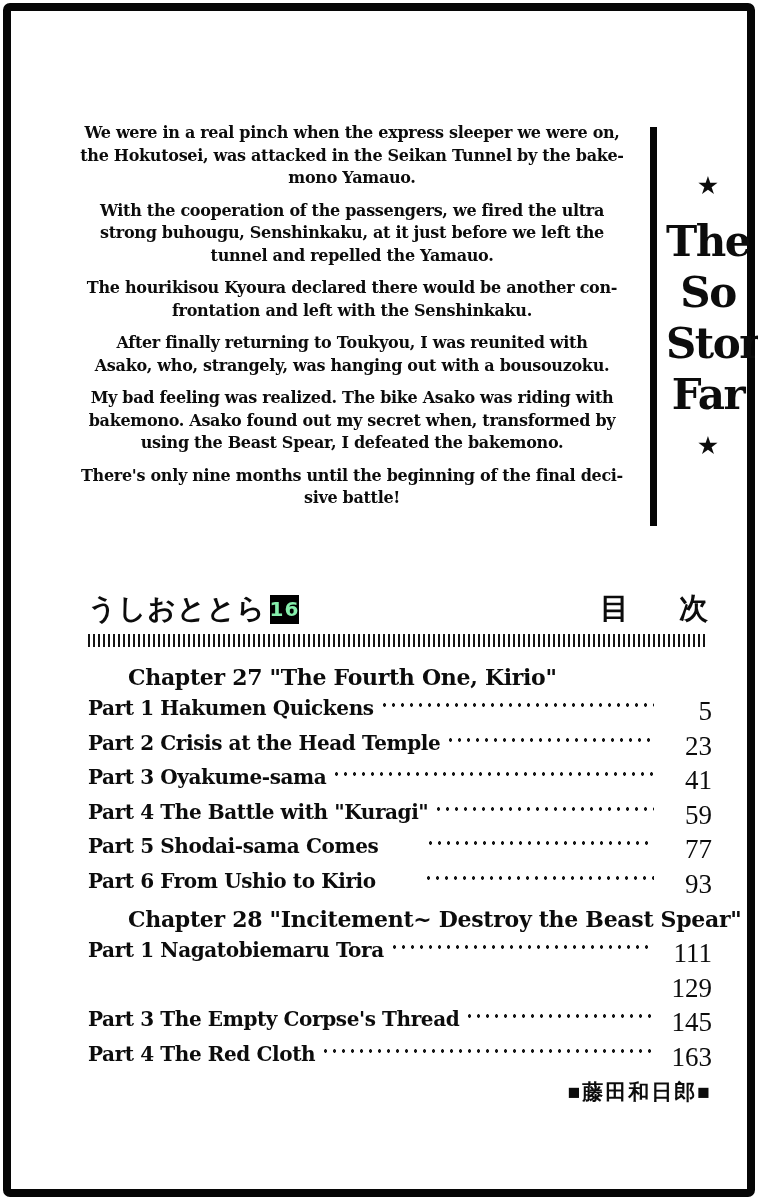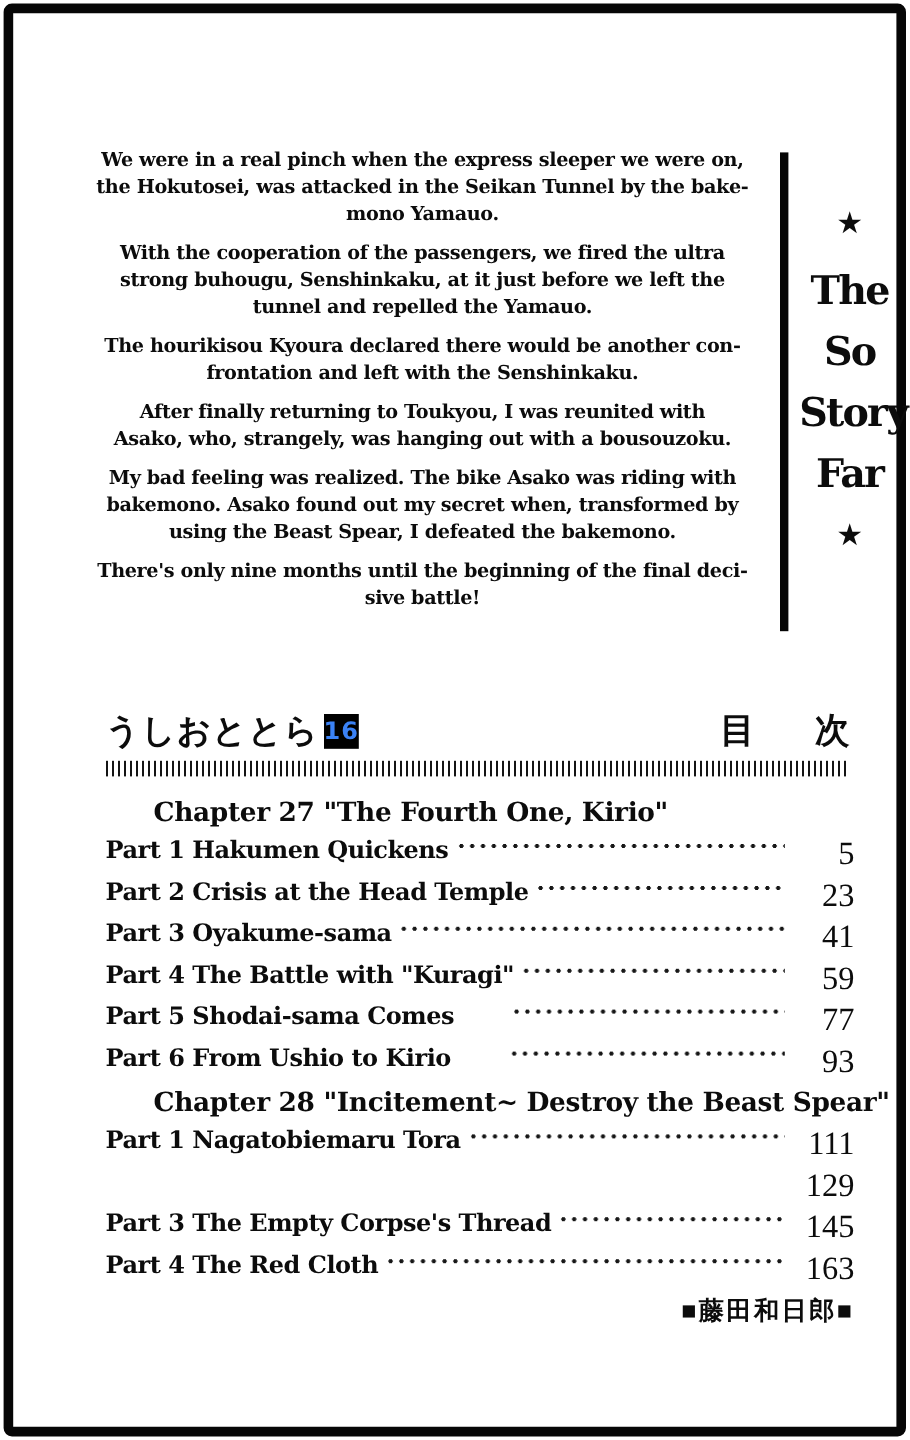--- a/index.html
+++ b/index.html
@@ -21,29 +21,29 @@
     position:absolute;left:650px;top:127px;width:7px;height:399px;background:#050505;
   }
   
   .sidebar{
     position:absolute;left:666px;top:172px;width:84px;text-align:center;
   }
   .sidebar .star{font-family:"DejaVu Sans", sans-serif;font-size:25px;line-height:28px;}
   .sidebar .star.top{margin-bottom:16px;}
   .sidebar .star.bottom{margin-top:12px;}
   .sidebar .gothic-line{
-    font-weight:bold;font-size:33px;line-height:51px;letter-spacing:-1.5px;
+    font-weight:bold;font-size:42px;line-height:51px;letter-spacing:-1.5px;
     font-family:"DejaVu Serif", serif;
   }
   
   .toc{position:absolute;left:88px;top:590px;width:624px;}
   .toc-header{display:flex;justify-content:space-between;align-items:center;height:38px;}
   .toc-title{display:flex;align-items:center;font-family:"DejaVu Sans", sans-serif;font-weight:bold;font-size:28px;letter-spacing:1px;}
   .volume-badge{
-    background:#000;color:#3b82f6;font-family:"DejaVu Sans", sans-serif;font-size:20px;
+    background:#000;color:#86efac;font-family:"DejaVu Sans", sans-serif;font-size:20px;
     width:29px;height:29px;display:flex;align-items:center;justify-content:center;margin-left:4px;font-weight:bold;
   }
   .toc-mokuji{display:flex;gap:50px;font-family:"DejaVu Sans", sans-serif;font-weight:bold;font-size:29px;margin-right:4px;}
   .barcode-rule{
     height:13px;margin-top:6px;width:618px;
     background:repeating-linear-gradient(90deg,#141414 0 2px,transparent 2px 5px);
   }
   .chapters{margin-top:14px;}
   .chapter-heading{
     font-weight:bold;font-size:22px;height:35px;line-height:32px;padding-left:40px;

